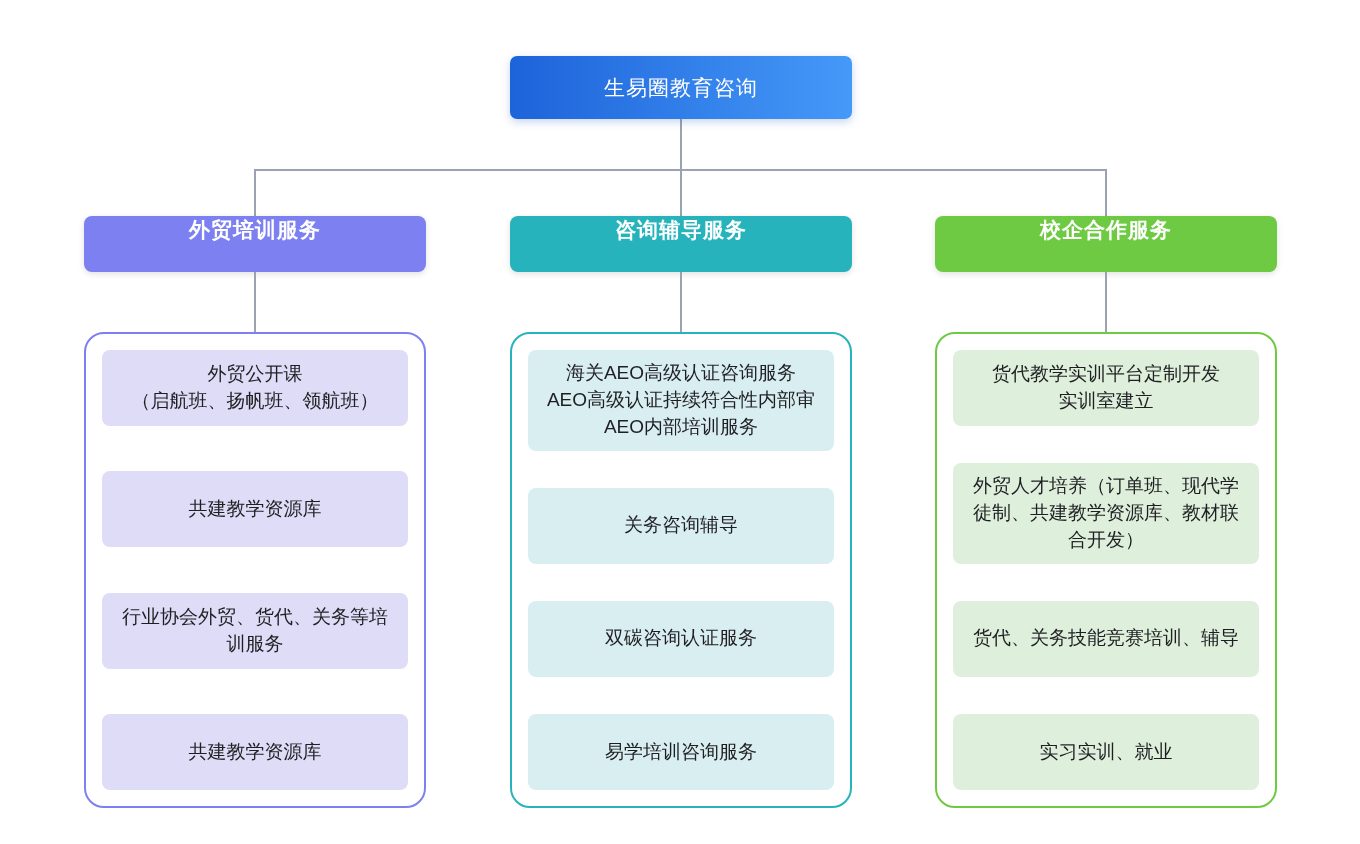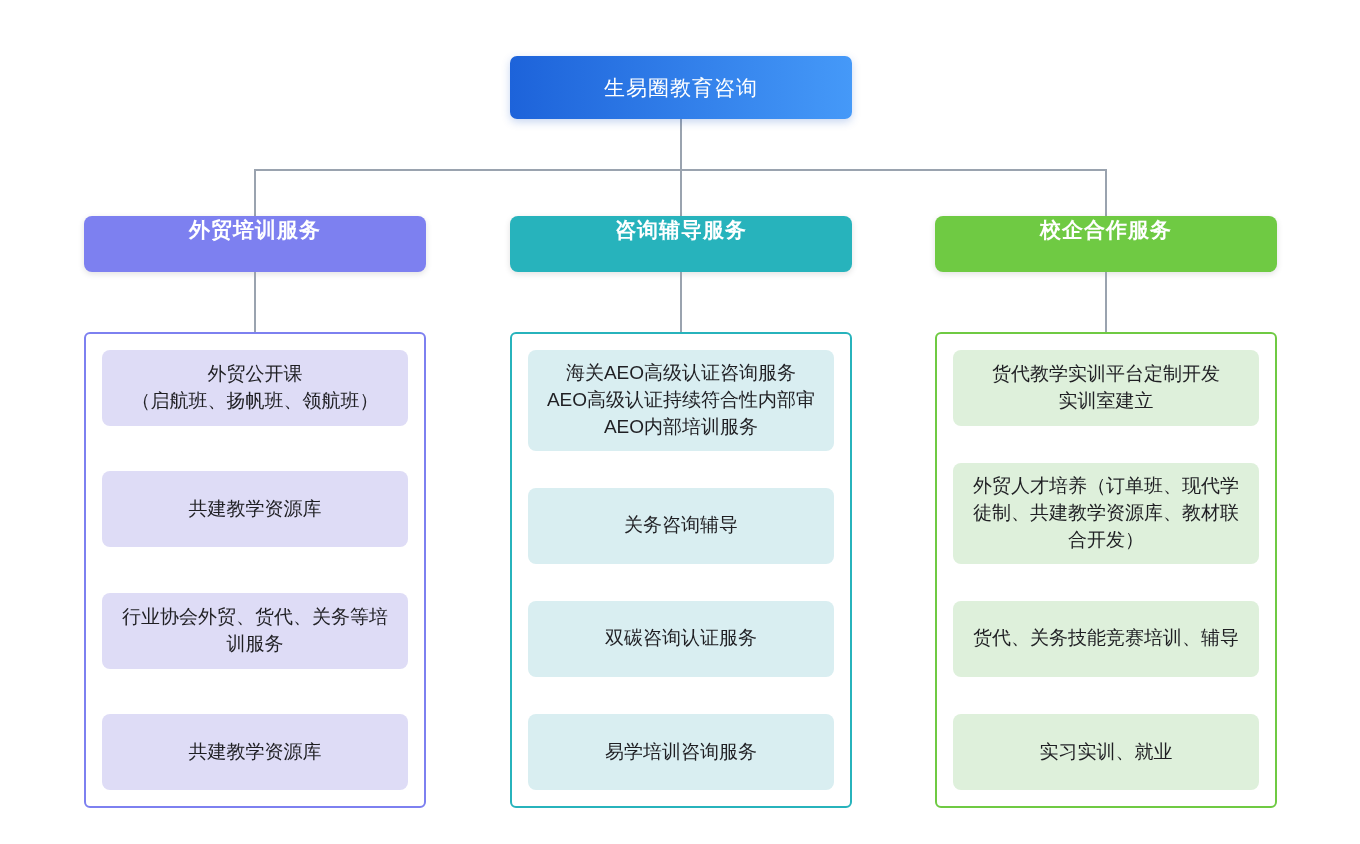--- a/index.html
+++ b/index.html
@@ -59,21 +59,21 @@
     box-shadow: 0 2px 6px rgba(0,0,0,0.12);
   }
   .header-drop {
     width: 2px; height: 60px;
     margin: 0 auto;
     background: #9aa3af;
   }
   .item-container {
     height: 476px;
     border: 2px solid var(--accent);
-    border-radius: 6px;
+    border-radius: 20px;
     background: #ffffff;
     padding: 16px;
     display: flex;
     flex-direction: column;
     justify-content: space-between;
   }
   .item {
     background: var(--item-bg);
     border-radius: 8px;
     min-height: 76px;

